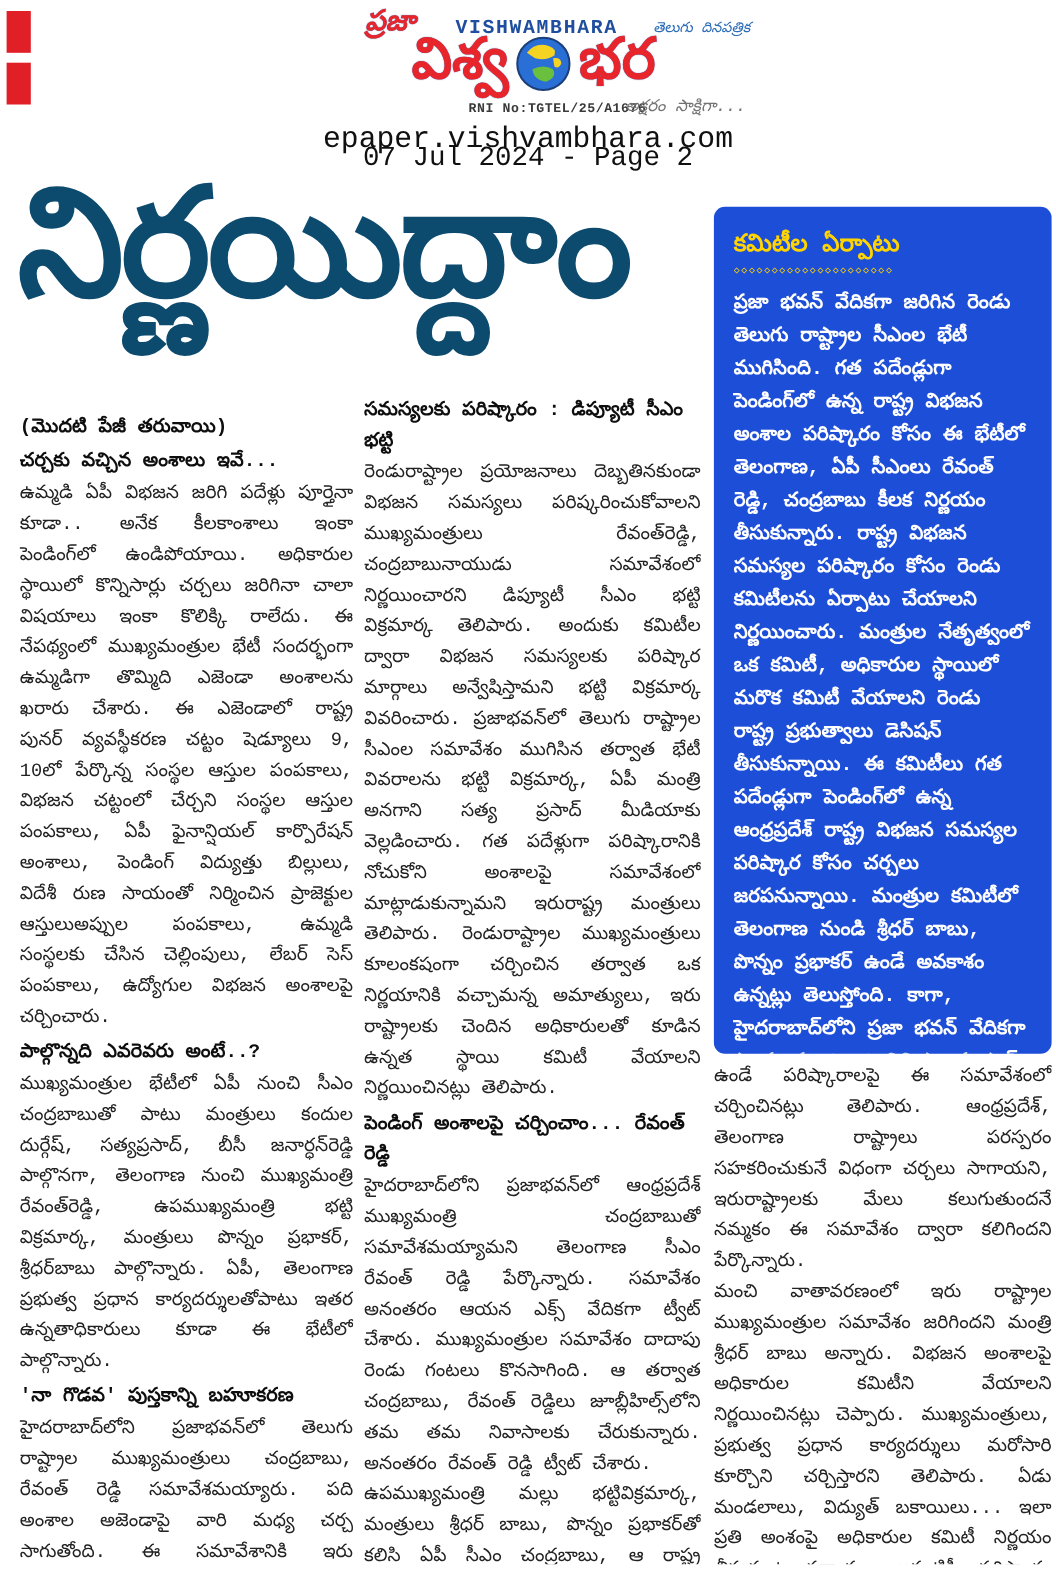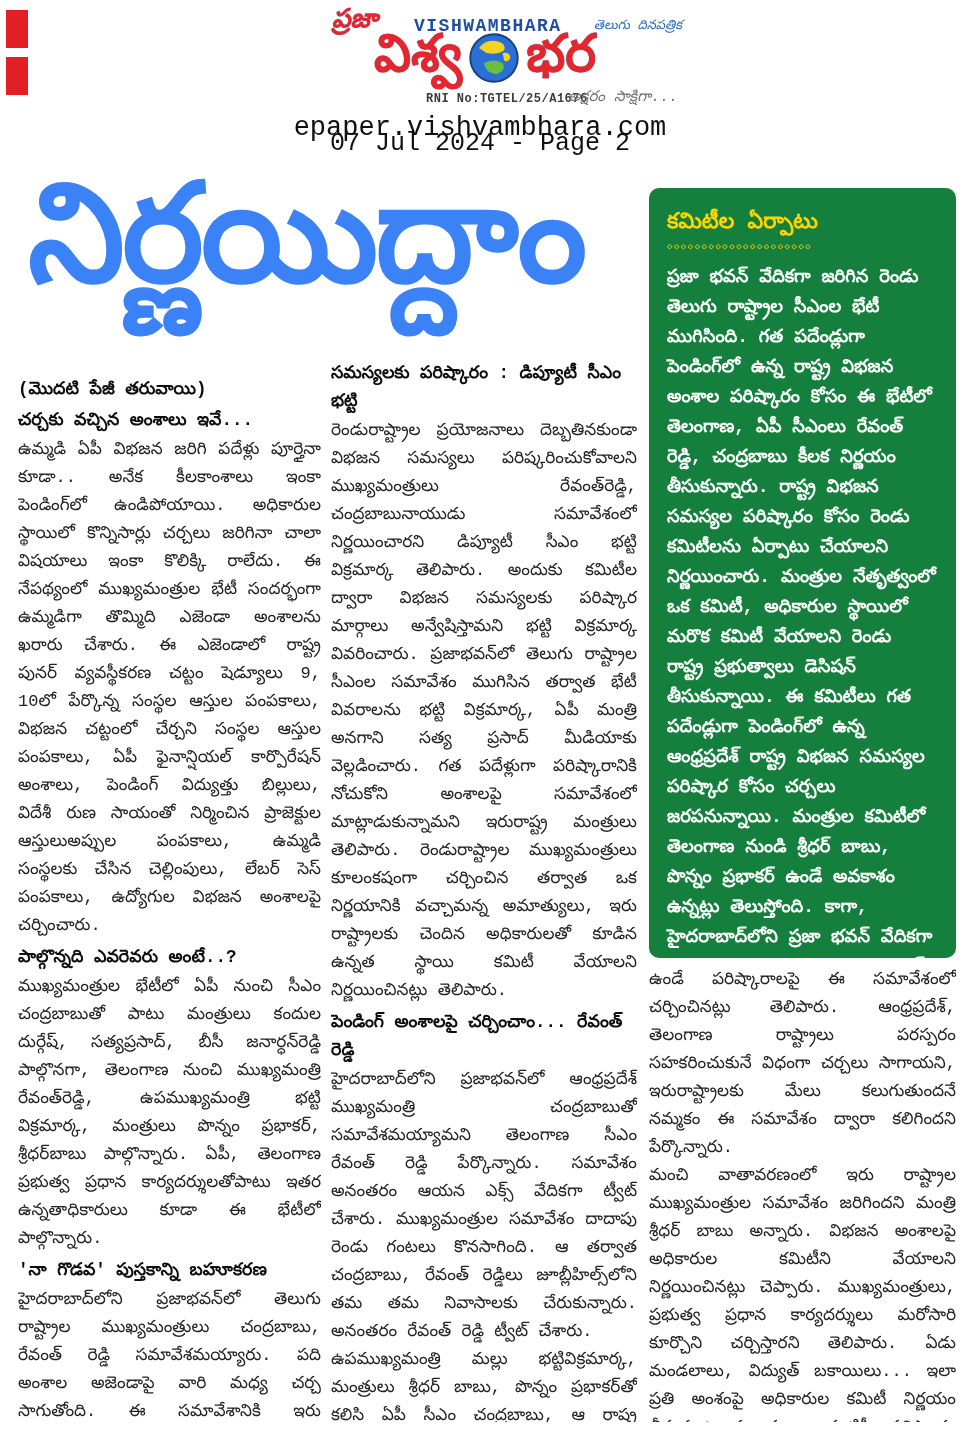--- a/index.html
+++ b/index.html
@@ -22,33 +22,33 @@
             gap:7px;color:#e8252b;font-size:52px;font-weight:bold;line-height:1;
             text-shadow:0 0 1px #2b55a4;}
   .globe{flex:0 0 auto;}
   .rni{position:absolute;left:138px;top:86px;font-size:12px;font-weight:bold;color:#3a3a3a;letter-spacing:.5px;}
   .tagline-bottom{position:absolute;right:4px;top:82px;color:#737373;font-size:15px;font-style:italic;}
 
   .site{position:absolute;top:113px;left:0;width:100%;text-align:center;font-size:27px;color:#101010;}
   .dateline{position:absolute;top:129px;left:0;width:100%;text-align:center;font-size:25px;color:#101010;}
 
   
-  .headline{position:absolute;left:12px;top:156px;width:636px;margin:16px;
-            font-size:138px;font-weight:700;color:#3b82f6;line-height:1.05;letter-spacing:-3px;white-space:nowrap;}
+  .headline{position:absolute;left:12px;top:156px;width:636px;margin:4px;
+            font-size:138px;font-weight:700;color:#0c4a6e;line-height:1.05;letter-spacing:-3px;white-space:nowrap;}
 
   
   .col{position:absolute;text-align:justify;font-size:17px;line-height:28px;color:#222222;}
   .col p{margin:0;}
   .col .sub{font-weight:bold;font-size:17.5px;color:#0e0e0e;margin:3px 0 2px 0;text-align:left;}
   .col1{left:18px;top:372px;width:303px;height:1050px;overflow:hidden;}
   .col2{left:331px;top:356px;width:306px;height:1066px;overflow:hidden;}
   .col3{left:649px;top:966px;width:307px;height:456px;overflow:hidden;}
 
   
-  .infobox{position:absolute;left:649px;top:188px;width:307px;height:770px;background:#15803d;
+  .infobox{position:absolute;left:649px;top:188px;width:307px;height:770px;background:#1d4ed8;
            border-radius:10px;padding:22px 18px;box-sizing:border-box;overflow:hidden;}
   .box-title{color:#ffd400;font-size:22px;font-weight:bold;line-height:1.2;}
   .box-divider{color:#ffd400;font-size:9px;letter-spacing:1.5px;margin:5px 0 10px 0;white-space:nowrap;overflow:hidden;}
   .box-text{color:#ffffff;font-size:18px;line-height:30px;font-weight:600;margin:0;text-align:left;}
 </style>
 </head>
 <body>
 
 <div class="page">
 

